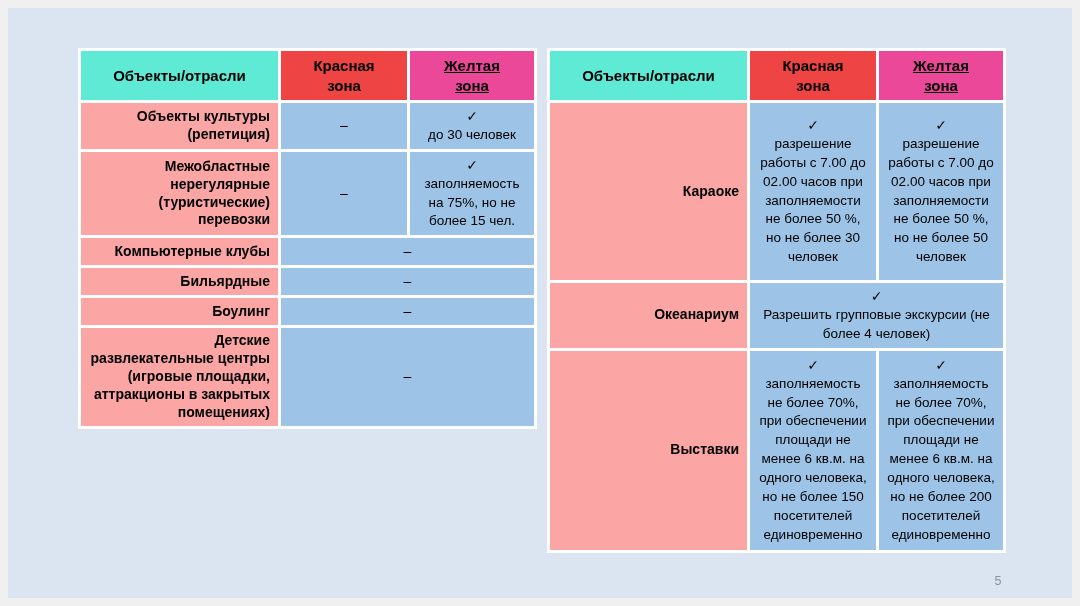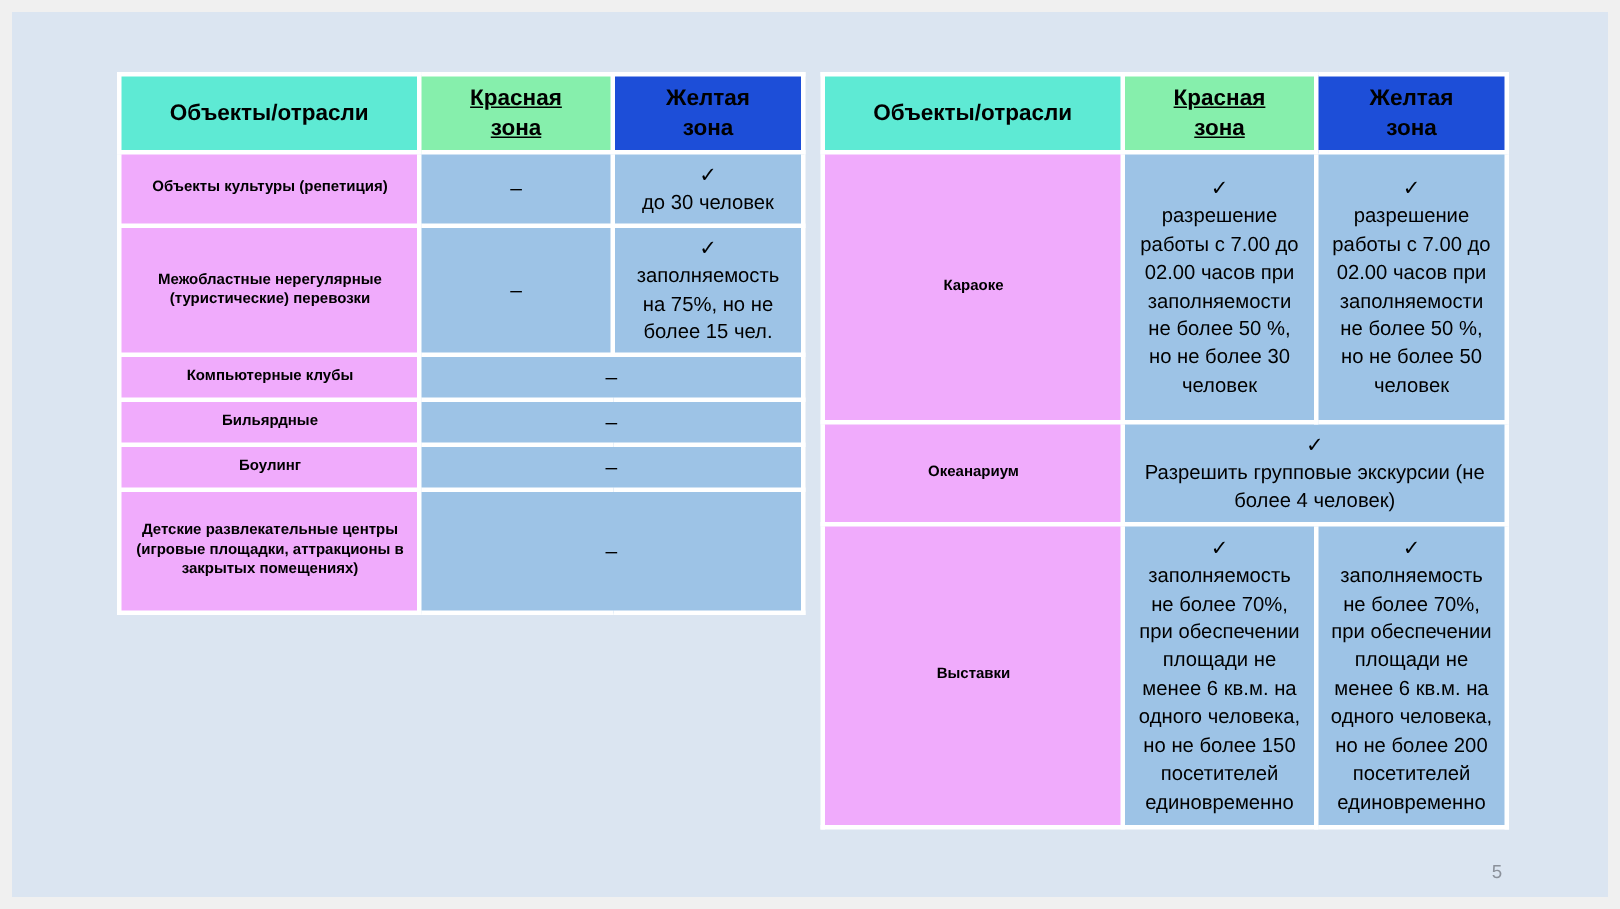--- a/index.html
+++ b/index.html
@@ -30,28 +30,28 @@
   }
   .zone-table th {
     background: #5eead4;
     font-weight: bold;
     font-size: 15px;
     line-height: 1.3;
     text-align: center;
     vertical-align: middle;
     padding: 5px 26px;
   }
-  .zone-table th.red-hdr    { background: #86efac; text-decoration: underline; }
-  .zone-table th.yellow-hdr { background: #1d4ed8; }
+  .zone-table th.red-hdr    { background: #ef4444; }
+  .zone-table th.yellow-hdr { background: #ec4899; text-decoration: underline; }
   td.label-cell {
-    background: #f0abfc;
+    background: #fca5a5;
     font-weight: bold;
-    font-size: 10px;
+    font-size: 14px;
     line-height: 1.28;
-    text-align: center;
+    text-align: right;
     vertical-align: middle;
     padding: 4px 8px 4px 9px;
   }
   td.value-cell {
     background: #9dc3e6;
     font-size: 13.5px;
     line-height: 1.4;
     text-align: center;
     vertical-align: middle;
     padding: 4px 7px;

